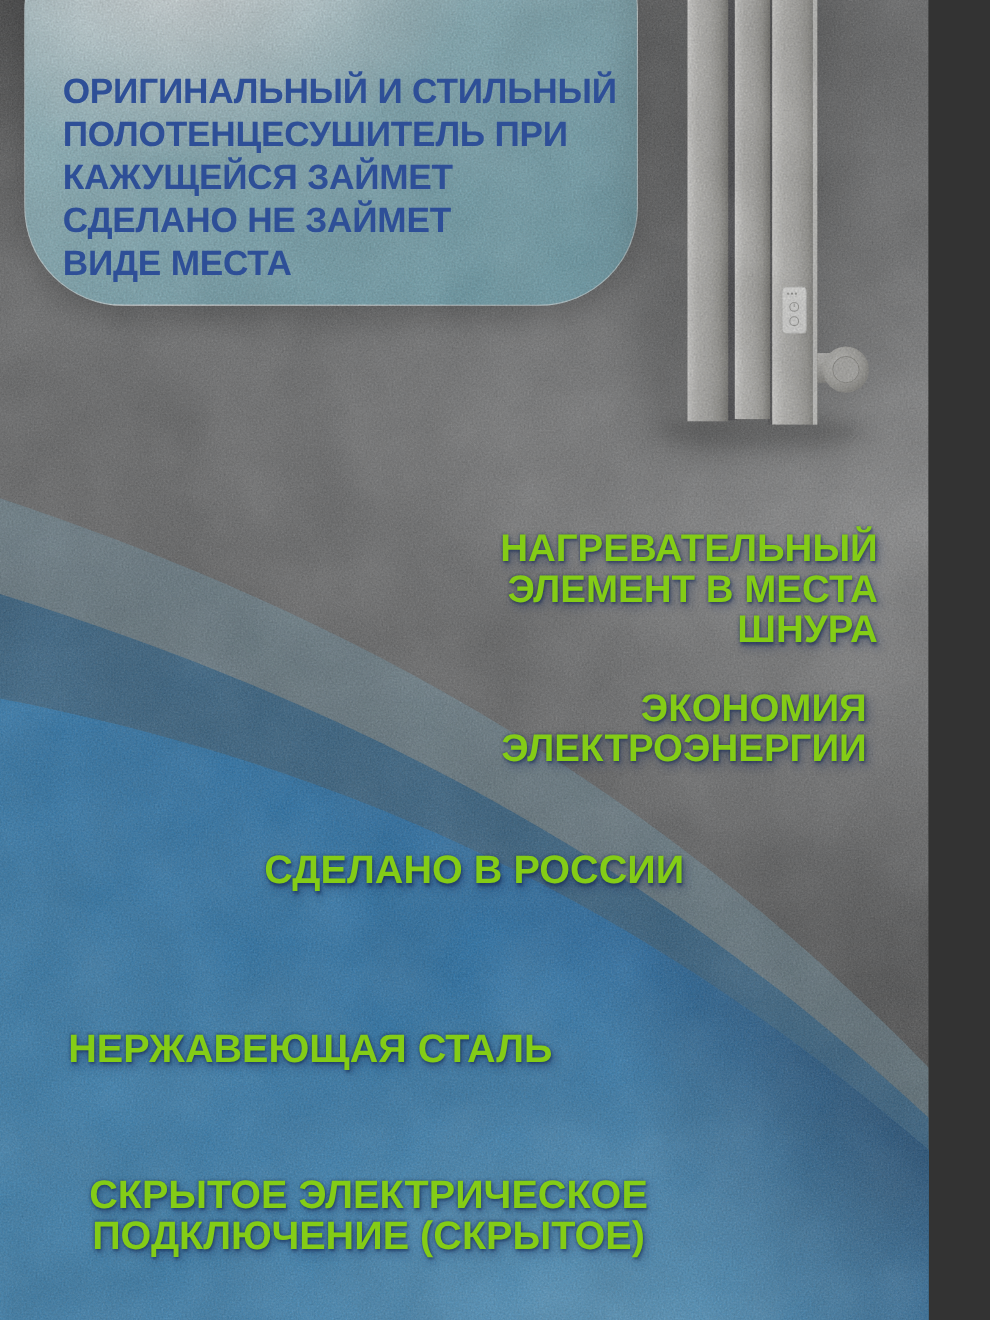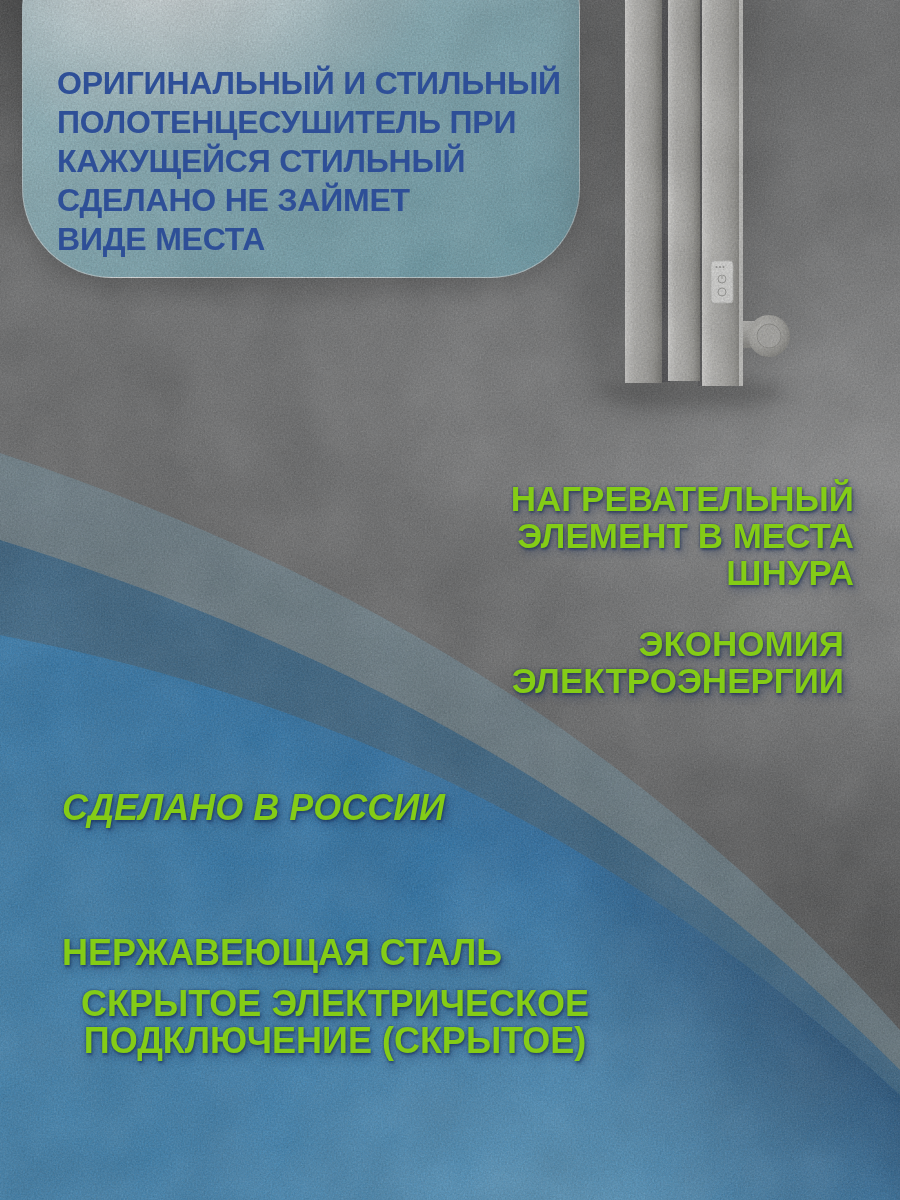--- a/index.html
+++ b/index.html
@@ -1,18 +1,19 @@
 <!DOCTYPE html>
 <html><head>
 <meta charset="utf-8">
 <style>
   html,body{margin:0;padding:0;background:#333;}
   #stage{
-    position:relative;width:900px;height:1200px;overflow:hidden;
+    position:relative;width:824px;height:1200px;overflow:hidden;
     font-family:"Liberation Sans", sans-serif;
+    padding-left:20px;
     -webkit-font-smoothing:antialiased;
   }
   
   .bg{
     position:absolute;inset:0;
     background-color:#6d6e6f;
     background-image:
       radial-gradient(560px 480px at 99% 40%, rgba(255,255,255,.25), transparent 70%),
       radial-gradient(520px 420px at 58% 32%, rgba(255,255,255,.10), transparent 70%),
       radial-gradient(460px 340px at 0% 0%, rgba(0,0,0,.40), transparent 72%),
@@ -38,23 +39,23 @@
     left:57px;top:64px;width:540px;
     font-size:32px;line-height:39px;letter-spacing:-0.2px;
     color:#2e4f97;
   }
   .feature{
     color:#84cc16;
     text-shadow:1px 2px 3px rgba(20,40,85,.65), 3px 5px 9px rgba(20,40,85,.35), -1px -1px 2px rgba(20,40,85,.25);
   }
   .heating{right:46px;top:480px;width:430px;text-align:right;font-size:35px;line-height:37px;}
   .economy{right:56px;top:625px;width:430px;text-align:right;font-size:35px;line-height:37px;}
-  .made   {left:62px;top:789px;width:560px;text-align:left;font-size:36px;line-height:38px;font-style:italic;}
+  .made   {left:62px;top:772px;width:560px;text-align:right;font-size:36px;line-height:38px;}
   .steel  {left:62px;top:908px;width:560px;text-align:left;font-size:36px;line-height:38px;margin-top:26px;}
-  .hidden-conn{left:30px;top:985px;width:610px;text-align:center;font-size:36px;line-height:37px;}
+  .hidden-conn{left:30px;top:1067px;width:610px;text-align:center;font-size:36px;line-height:37px;}
 </style>
 </head>
 <body>
 
 <div id="stage">
 
   <div class="bg"></div>
 
   <div class="panel"></div>
 
@@ -165,21 +166,21 @@
 
     <rect x="0" y="0" width="900" height="1200" filter="url(#grainW)" opacity="0.28"></rect>
     <rect x="0" y="0" width="900" height="1200" filter="url(#grainD)" opacity="0.30"></rect>
     <rect x="0" y="0" width="900" height="1200" filter="url(#blotchW)" opacity="0.12"></rect>
     <rect x="0" y="0" width="900" height="1200" filter="url(#blotchD)" opacity="0.14"></rect>
   </svg>
 
   <p class="txt panel-text">
     <span class="ln">ОРИГИНАЛЬНЫЙ И СТИЛЬНЫЙ</span>
     <span class="ln">ПОЛОТЕНЦЕСУШИТЕЛЬ ПРИ</span>
-    <span class="ln">КАЖУЩЕЙСЯ СТИЛЬНЫЙ</span>
+    <span class="ln">КАЖУЩЕЙСЯ ЗАЙМЕТ</span>
     <span class="ln">СДЕЛАНО НЕ ЗАЙМЕТ</span>
     <span class="ln">ВИДЕ МЕСТА</span>
   </p>
 
   <p class="txt feature heating">
     <span class="ln">НАГРЕВАТЕЛЬНЫЙ</span>
     <span class="ln">ЭЛЕМЕНТ В МЕСТА</span>
     <span class="ln">ШНУРА</span>
   </p>
 

